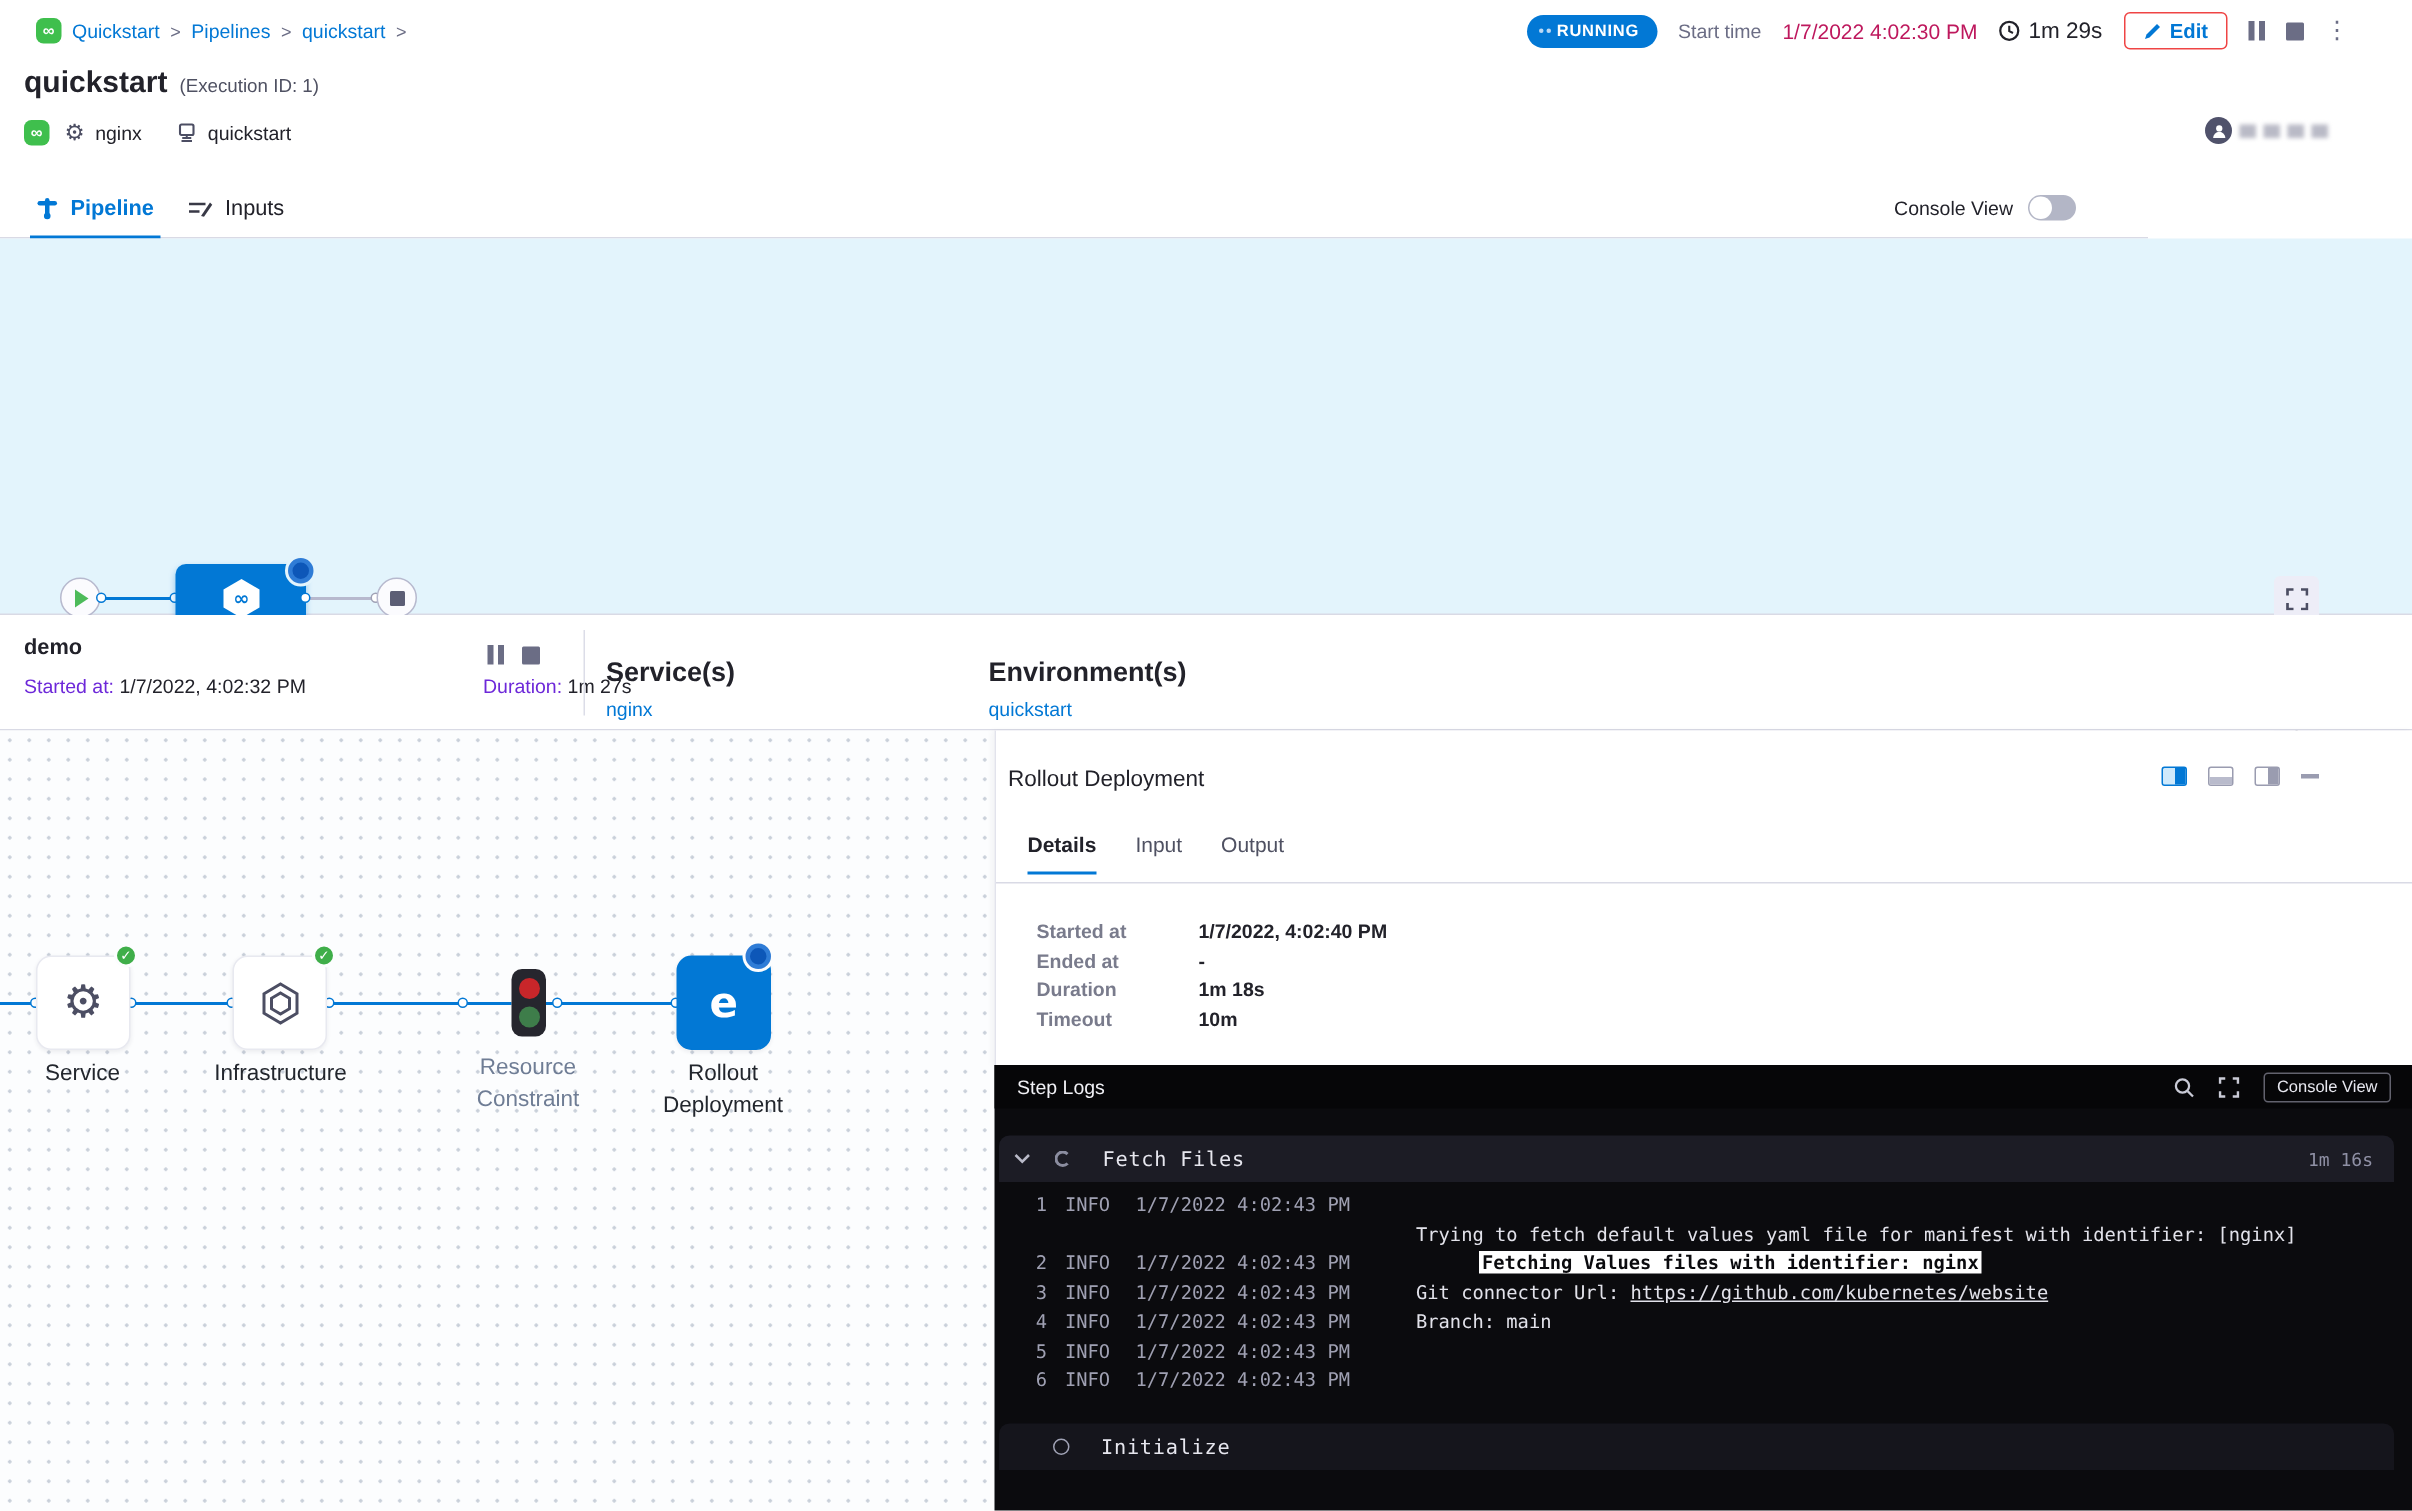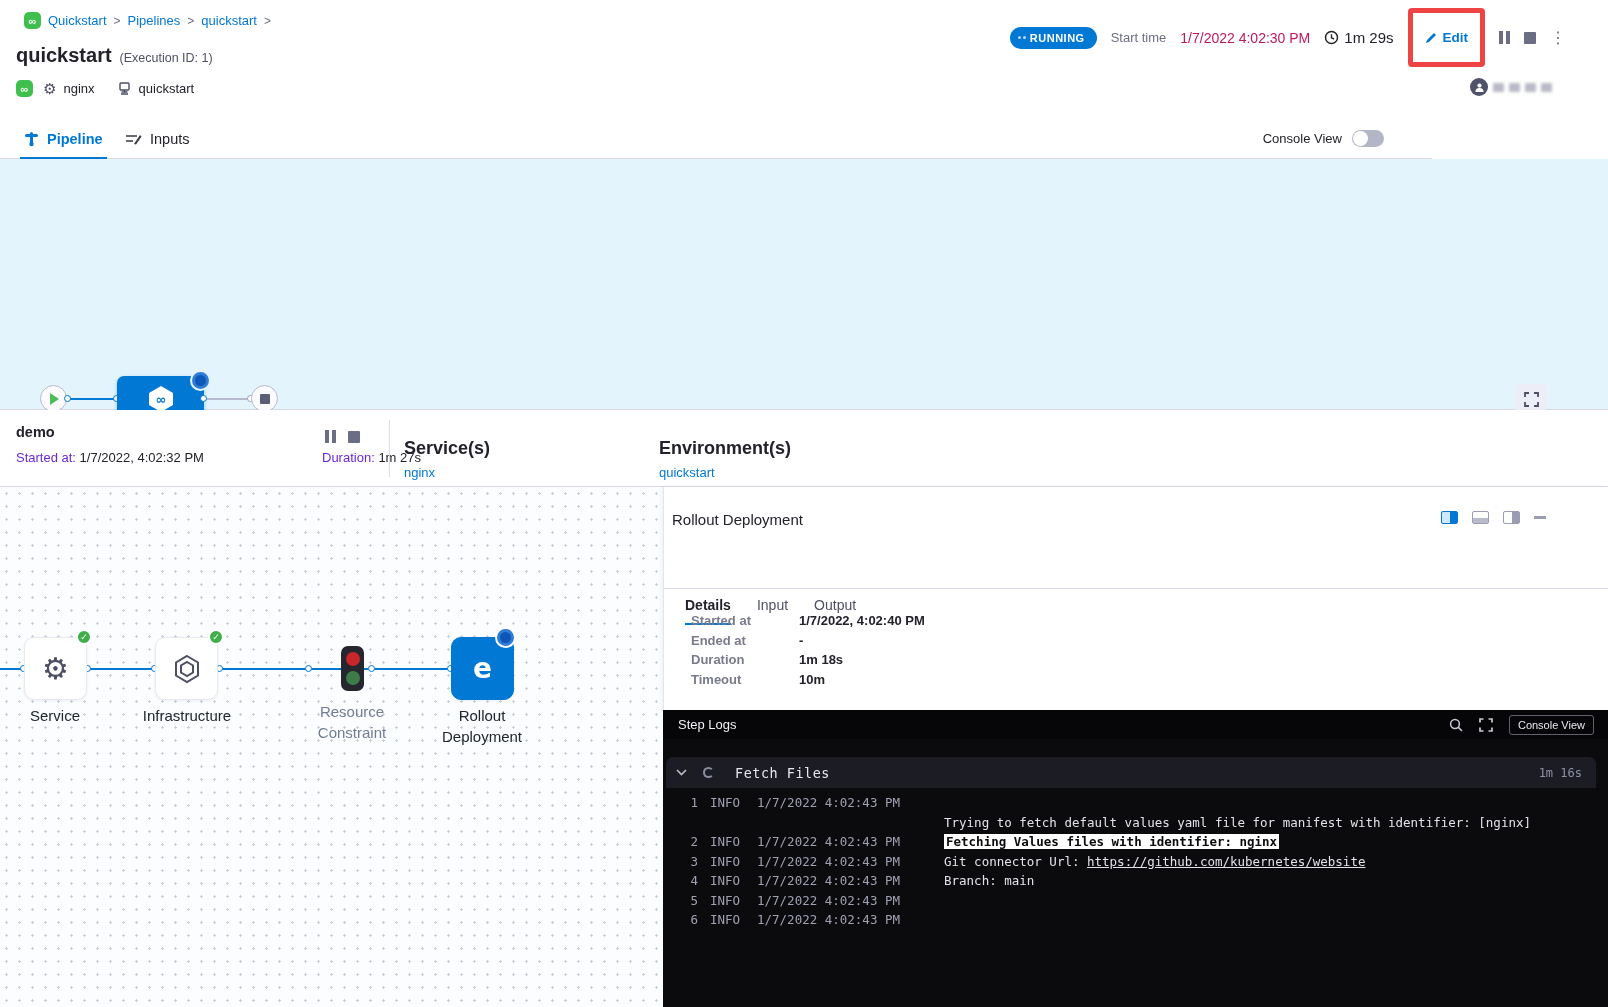--- a/index.html
+++ b/index.html
@@ -15,22 +15,22 @@
   .cd-chip { width:17px; height:17px; border-radius:5px; background:#3fbf4d; color:#fff;
     display:flex; align-items:center; justify-content:center; font-size:11px; font-weight:bold; }
   .hdr-right { position:absolute; top:8px; right:42px; display:flex; align-items:center; gap:14px; }
   .badge-running { background:#0278d5; color:#fff; font-size:11px; font-weight:bold; letter-spacing:.5px;
     border-radius:11px; padding:5px 12px 5px 20px; position:relative; }
   .badge-running .dots { position:absolute; left:8px; top:9px; display:flex; gap:2px; }
   .badge-running .dots i { width:3px; height:3px; border-radius:50%; background:#bcd9f5; display:block; }
   .starttime-label { color:#6b6d85; font-size:13px; }
   .starttime-value { color:#be185d; font-size:14px; font-weight:500; }
   .elapsed { display:flex; align-items:center; gap:5px; font-size:15px; font-weight:500; }
-  .btn-edit { display:flex; align-items:center; gap:6px; border:5px solid #ef4444; color:#0278d5;
-    border-radius:4px; padding:17px 12px; font-size:13.5px; font-weight:bold; background:#fff; cursor:pointer; }
+  .btn-edit { display:flex; align-items:center; gap:6px; border:1px solid #ef4444; color:#0278d5;
+    border-radius:4px; padding:4px 12px; font-size:13.5px; font-weight:bold; background:#fff; cursor:pointer; }
   .icon-pause { display:flex; gap:3px; cursor:pointer; }
   .icon-pause i { width:4px; height:13px; background:#6b6d85; display:block; }
   .icon-stop { width:12px; height:12px; background:#6b6d85; border-radius:1px; cursor:pointer; }
   .icon-kebab { color:#6b6d85; font-size:16px; letter-spacing:0; cursor:pointer; line-height:1; }
   .title-row { position:absolute; top:44px; left:16px; display:flex; align-items:baseline; gap:8px; }
   .exec-title { font-size:20px; font-weight:bold; }
   .exec-id { font-size:12.5px; color:#4f5162; }
   .tag-row { position:absolute; top:80px; left:16px; display:flex; align-items:center; gap:10px; font-size:13px; }
   .tag { display:flex; align-items:center; gap:7px; margin-right:12px; }
   .tag-icon { color:#4c4e63; font-size:15px; line-height:1; }
@@ -105,21 +105,21 @@
   #detail-panel { position:absolute; top:487px; left:663px; width:945px; height:223px; background:#fff;
     border-left:1px solid #e2e3ec; box-shadow:-2px 0 4px rgba(40,41,61,.05); }
   .dp-title { position:absolute; left:8px; top:24px; font-size:15px; font-weight:normal; }
   .dp-layout-icons { position:absolute; right:62px; top:24px; display:flex; align-items:center; gap:14px; }
   .lyt { width:17px; height:13px; border:1.5px solid #9a9cb0; border-radius:2px; position:relative; cursor:pointer; }
   .lyt.active { border-color:#0278d5; background:#cfe9fb; }
   .lyt.active::after { content:""; position:absolute; right:0; top:0; bottom:0; width:45%; background:#0278d5; }
   .lyt.bottom::after { content:""; position:absolute; left:0; right:0; bottom:0; height:45%; background:#b9bbcc; }
   .lyt.right::after { content:""; position:absolute; right:0; top:0; bottom:0; width:45%; background:#9a9cb0; }
   .lyt-dash { width:12px; height:2.5px; background:#9a9cb0; cursor:pointer; }
-  .dp-tabs { position:absolute; left:21px; top:68px; display:flex; gap:26px; font-size:14px;margin-top:42px; }
+  .dp-tabs { position:absolute; left:21px; top:68px; display:flex; gap:26px; font-size:14px; }
   .dp-tab { padding-bottom:12px; color:#4f5162; cursor:pointer; position:relative; }
   .dp-tab.active { color:#22222a; font-weight:bold; }
   .dp-tab.active::after { content:""; position:absolute; left:0; right:0; bottom:0; height:2.5px; background:#0278d5; }
   .dp-tabline { position:absolute; left:0; right:0; top:101px; height:1px; background:#d9dae5; }
   .dp-rows { position:absolute; left:27px; top:124px; font-size:13px; }
   .dp-row { display:flex; height:19.5px; align-items:center; }
   .dp-row .lbl { width:108px; color:#797b8c; font-weight:600; }
   .dp-row .val { color:#22222a; font-weight:600; }
 
   
@@ -135,21 +135,21 @@
   .sec-circle { width:11px; height:11px; border-radius:50%; border:1.6px solid #a0a2b5; margin-left:36px; }
   .sec-title { color:#e6e6ee; font-size:13.5px; margin-left:21px; letter-spacing:.5px; }
   .sec-duration { position:absolute; right:14px; color:#8f90a5; font-size:12px; }
   #log-body { position:absolute; top:83px; left:0; right:0; font-family:"DejaVu Sans Mono", monospace; font-size:12.5px; }
   .log-row { display:flex; height:19.5px; align-items:center; padding-left:15px; white-space:pre; }
   .log-num { width:20px; text-align:right; color:#9fa0b2; }
   .log-level { width:40px; margin-left:12px; color:#9fa0b2; }
   .log-time { width:165px; margin-left:7px; color:#9fa0b2; }
   .log-msg { margin-left:22px; color:#e2e2ea; }
   .log-msg .hl { background:#fff; color:#0b0b0e; padding:0 2px; }
-  .log-msg .hl.bold { font-weight:bold; }
+  .log-msg .hl.bold { font-weight:bold;margin-left:42px; }
   .log-link { color:#e2e2ea; text-decoration:underline; cursor:pointer; }
   svg { display:block; }
 </style>
 </head>
 <body>
 
 <div id="app-header">
   <div class="crumb-row">
     <span class="cd-chip">∞</span>
     <span class="crumb-link">Quickstart</span>
@@ -448,13 +448,17 @@
       <span class="log-num">4</span><span class="log-level">INFO</span><span class="log-time">1/7/2022 4:02:43 PM</span><span class="log-msg">Branch: main</span>
     </div>
     <div class="log-row">
       <span class="log-num">5</span><span class="log-level">INFO</span><span class="log-time">1/7/2022 4:02:43 PM</span><span class="log-msg"></span>
     </div>
     <div class="log-row">
       <span class="log-num">6</span><span class="log-level">INFO</span><span class="log-time">1/7/2022 4:02:43 PM</span>
     </div>
   </div>
 
+  <div class="log-section" style="top:239px; background:#15151c;">
+    <span class="sec-circle"></span>
+    <span class="sec-title">Initialize</span>
+  </div>
 </div>
 
 </body></html>

